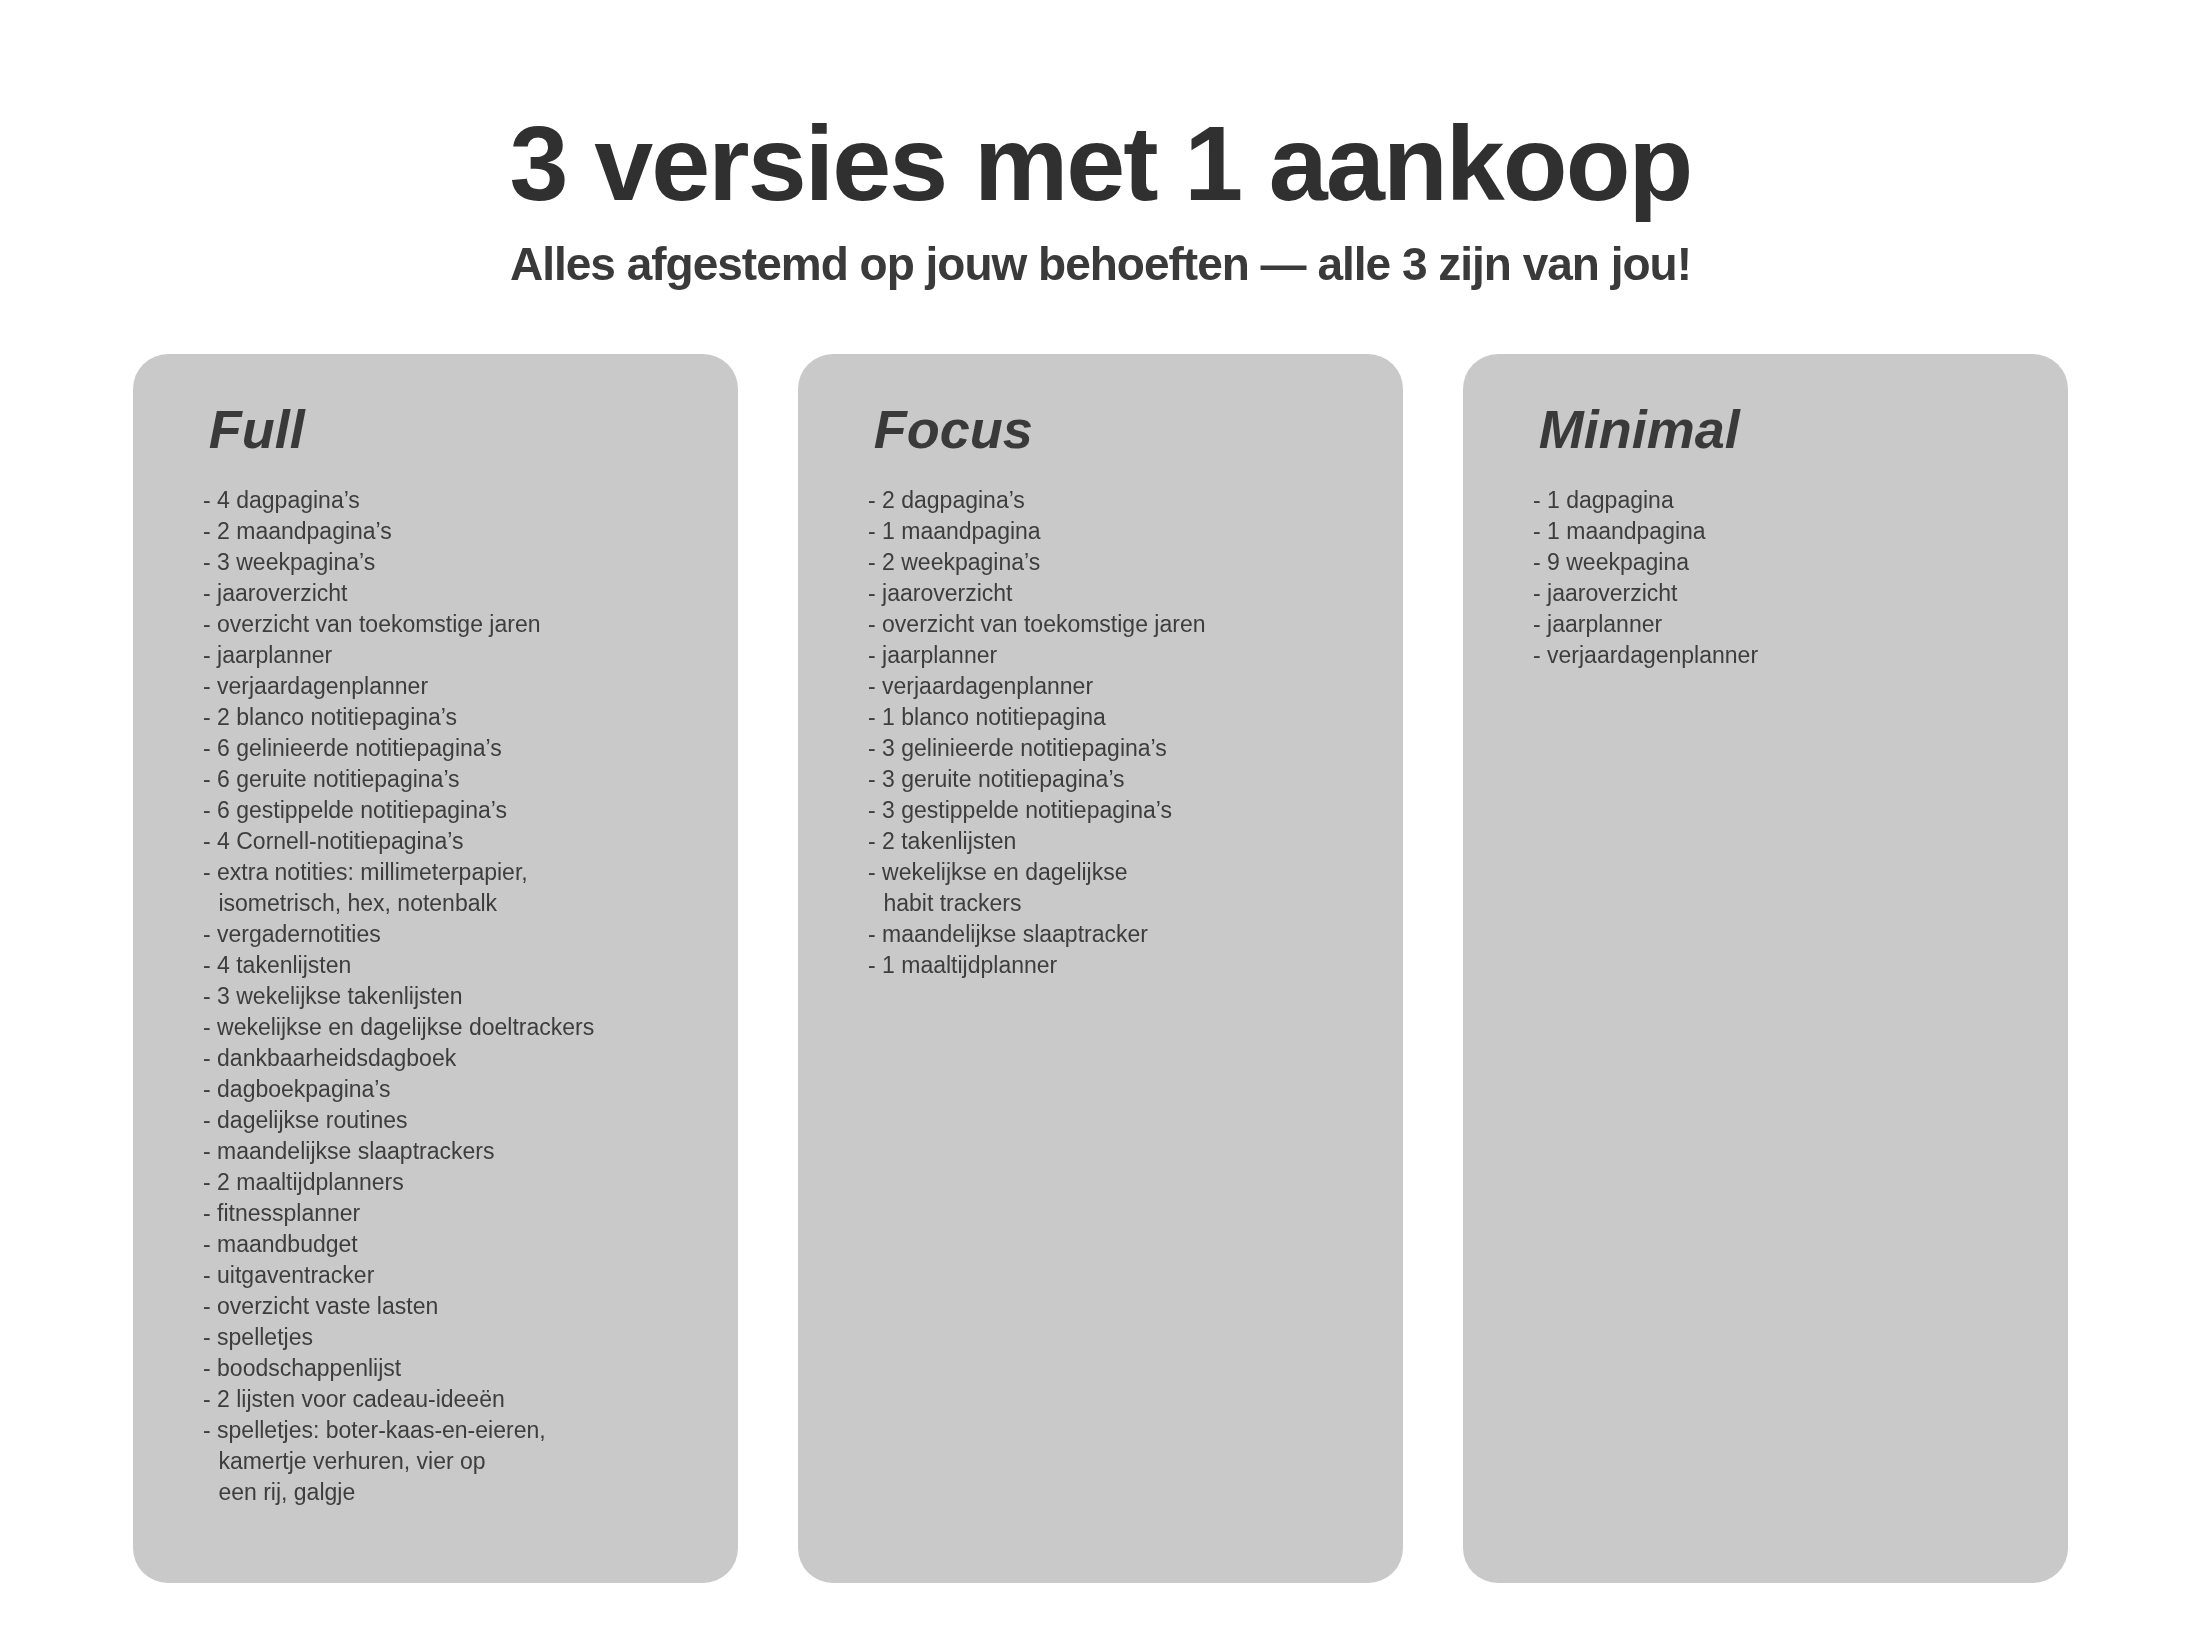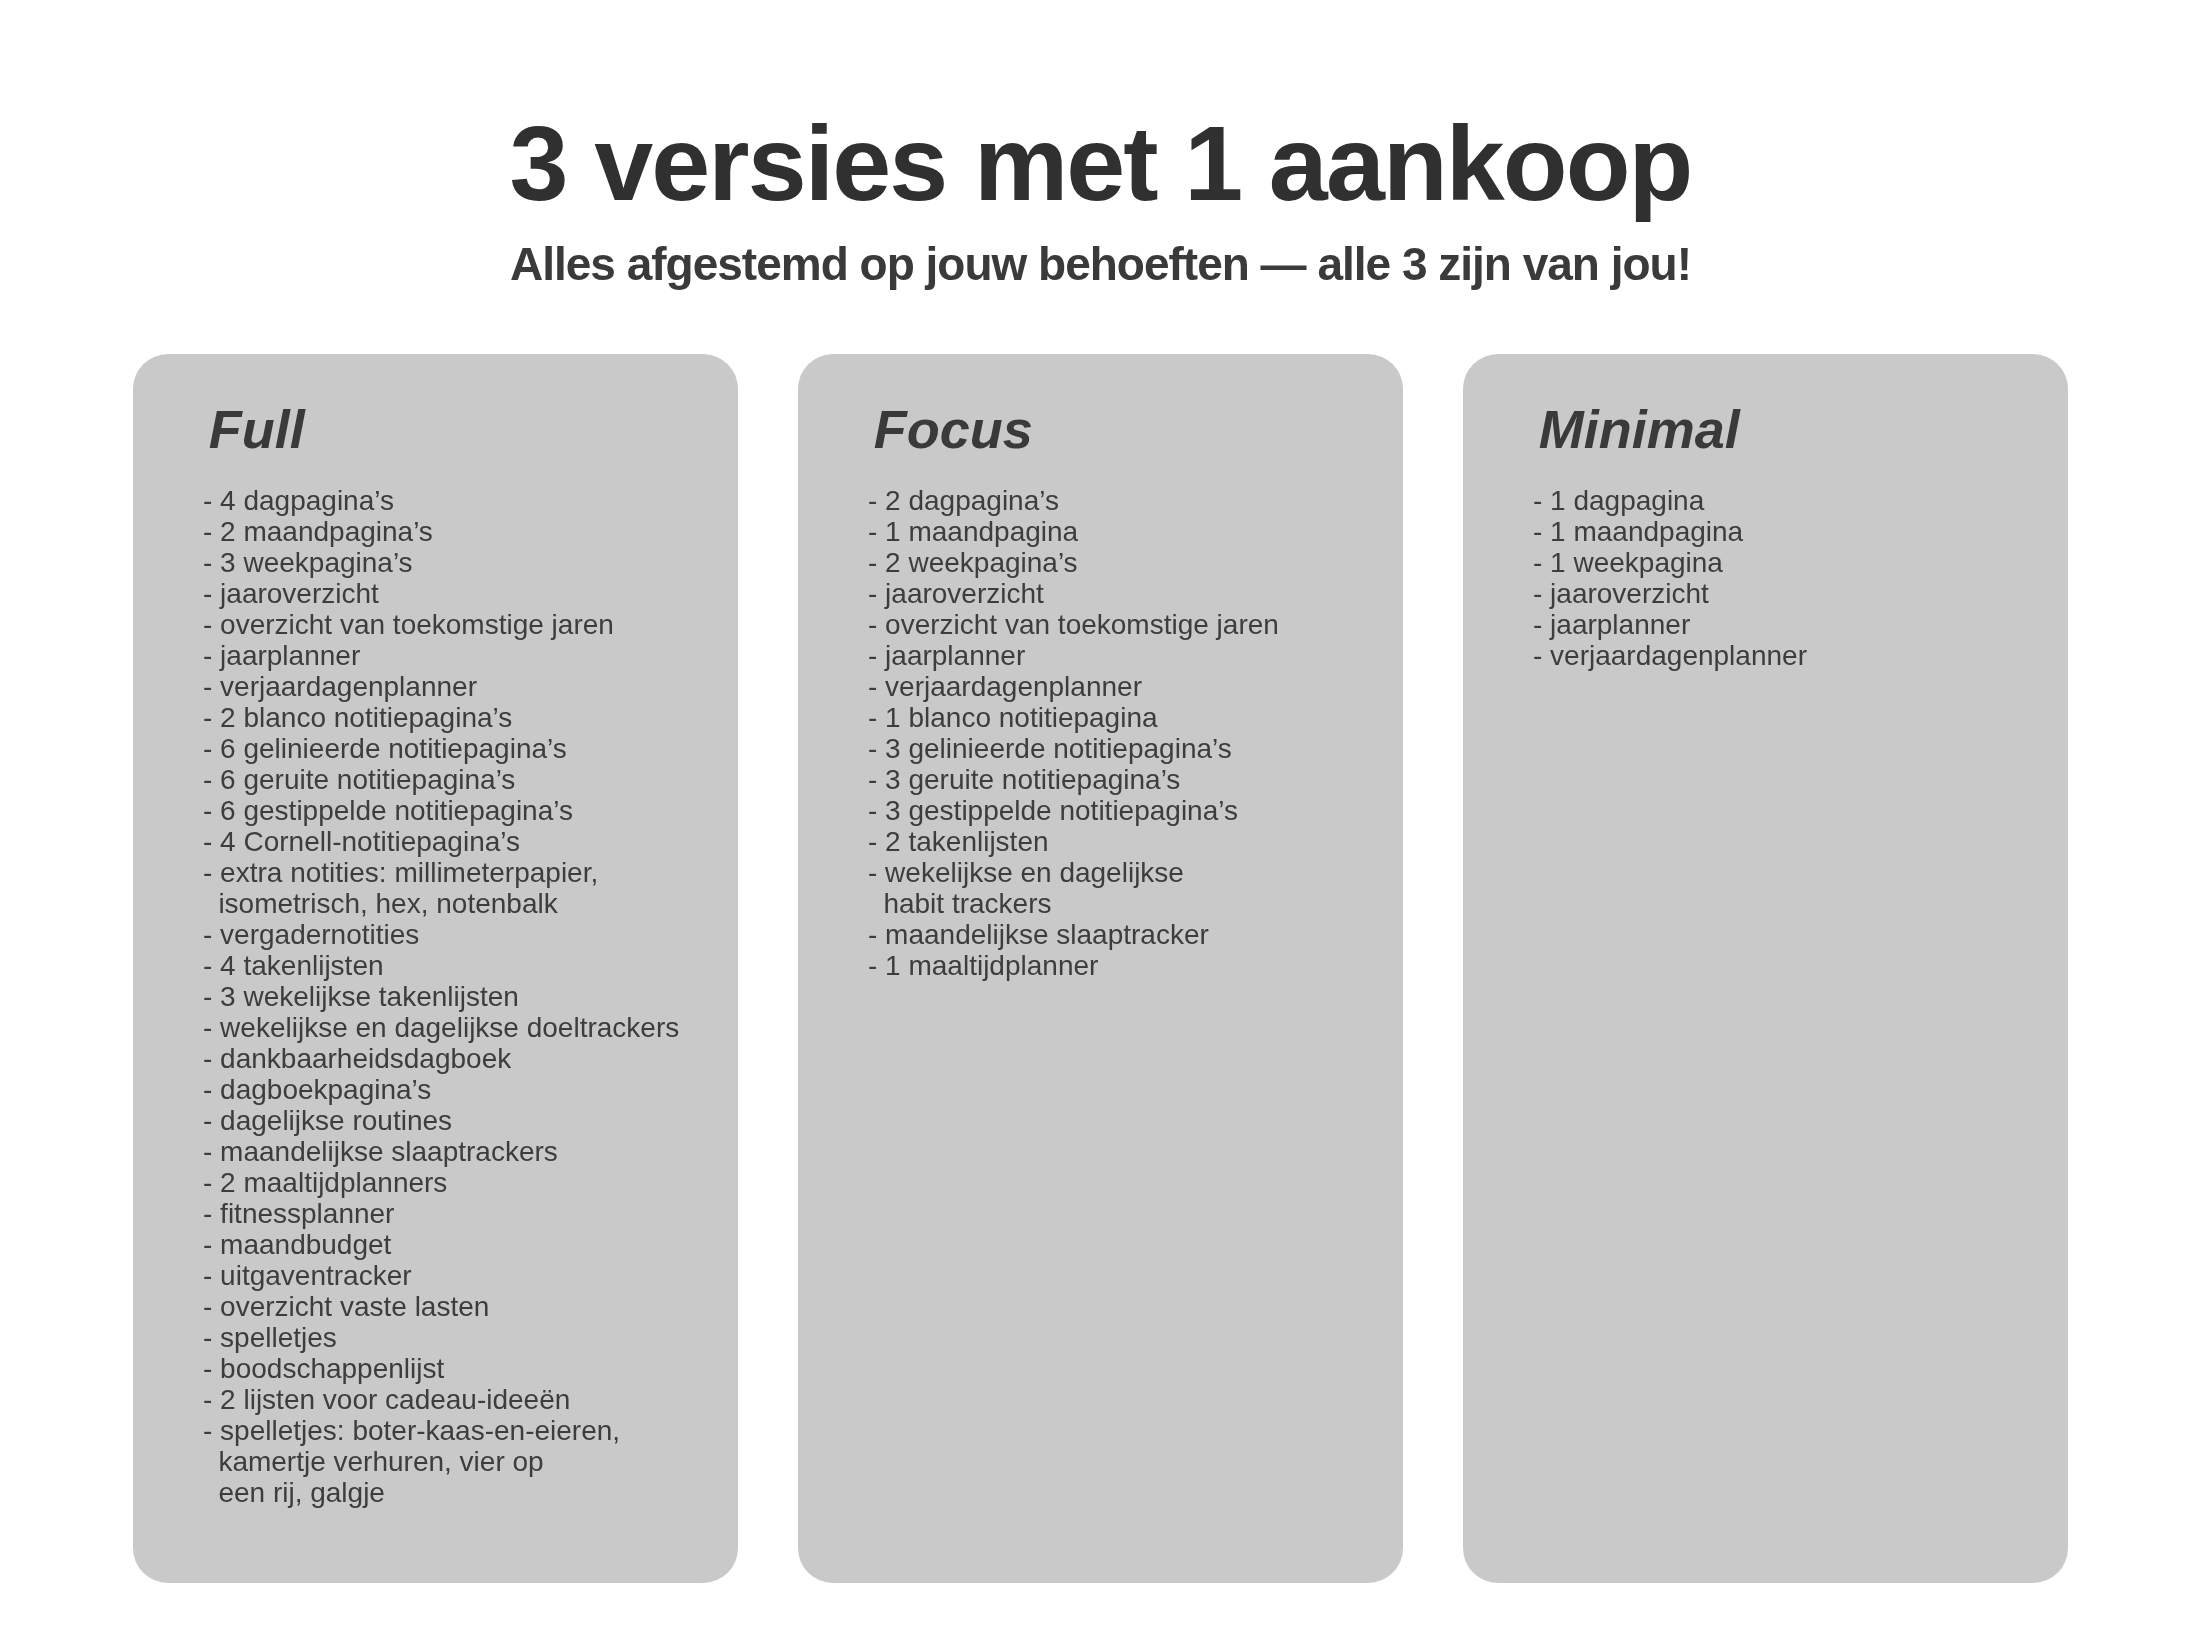--- a/index.html
+++ b/index.html
@@ -61,21 +61,21 @@
     font-weight: 700;
     font-size: 54px;
     line-height: 1.15;
     color: var(--heading-color);
     margin: 0 0 25px 5.8px;
   }
   .items { }
   .item {
     font-family: "Liberation Sans", sans-serif;
     font-weight: 400;
-    font-size: 28px;
+    font-size: 23px;
     line-height: 31px;
     color: var(--text-color);
     white-space: pre-line;
     padding-left: 15.4px;
     text-indent: -15.4px;
   }
 </style>
 </head>
 <body>
 
@@ -144,21 +144,21 @@
           <div class="item">- maandelijkse slaaptracker</div>
           <div class="item">- 1 maaltijdplanner</div>
         </div>
     </article>
 
     <article class="card">
       <h2 class="card-title">Minimal</h2>
       <div class="items">
           <div class="item">- 1 dagpagina</div>
           <div class="item">- 1 maandpagina</div>
-          <div class="item">- 1 weekpagina</div>
+          <div class="item">- 9 weekpagina</div>
           <div class="item">- jaaroverzicht</div>
           <div class="item">- jaarplanner</div>
           <div class="item">- verjaardagenplanner</div>
         </div>
     </article>
 
   </section>
 </main>
 
 

